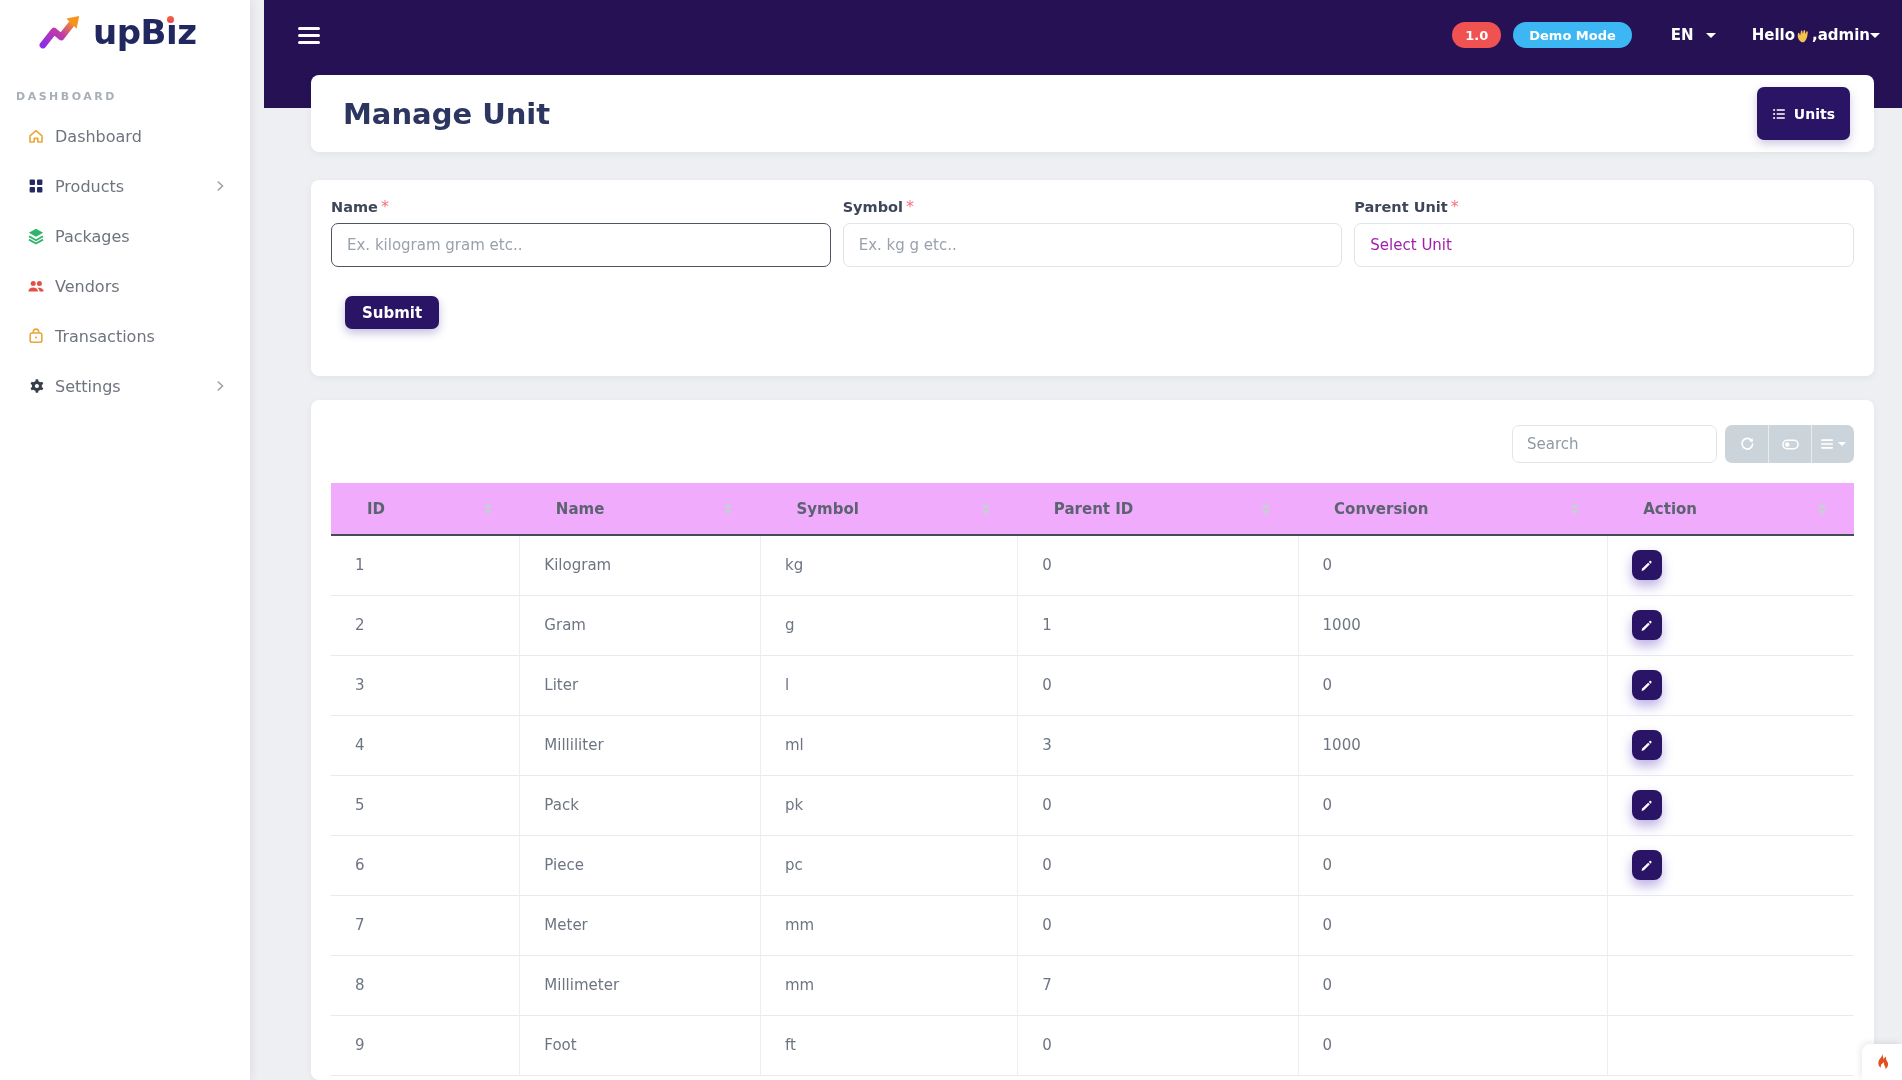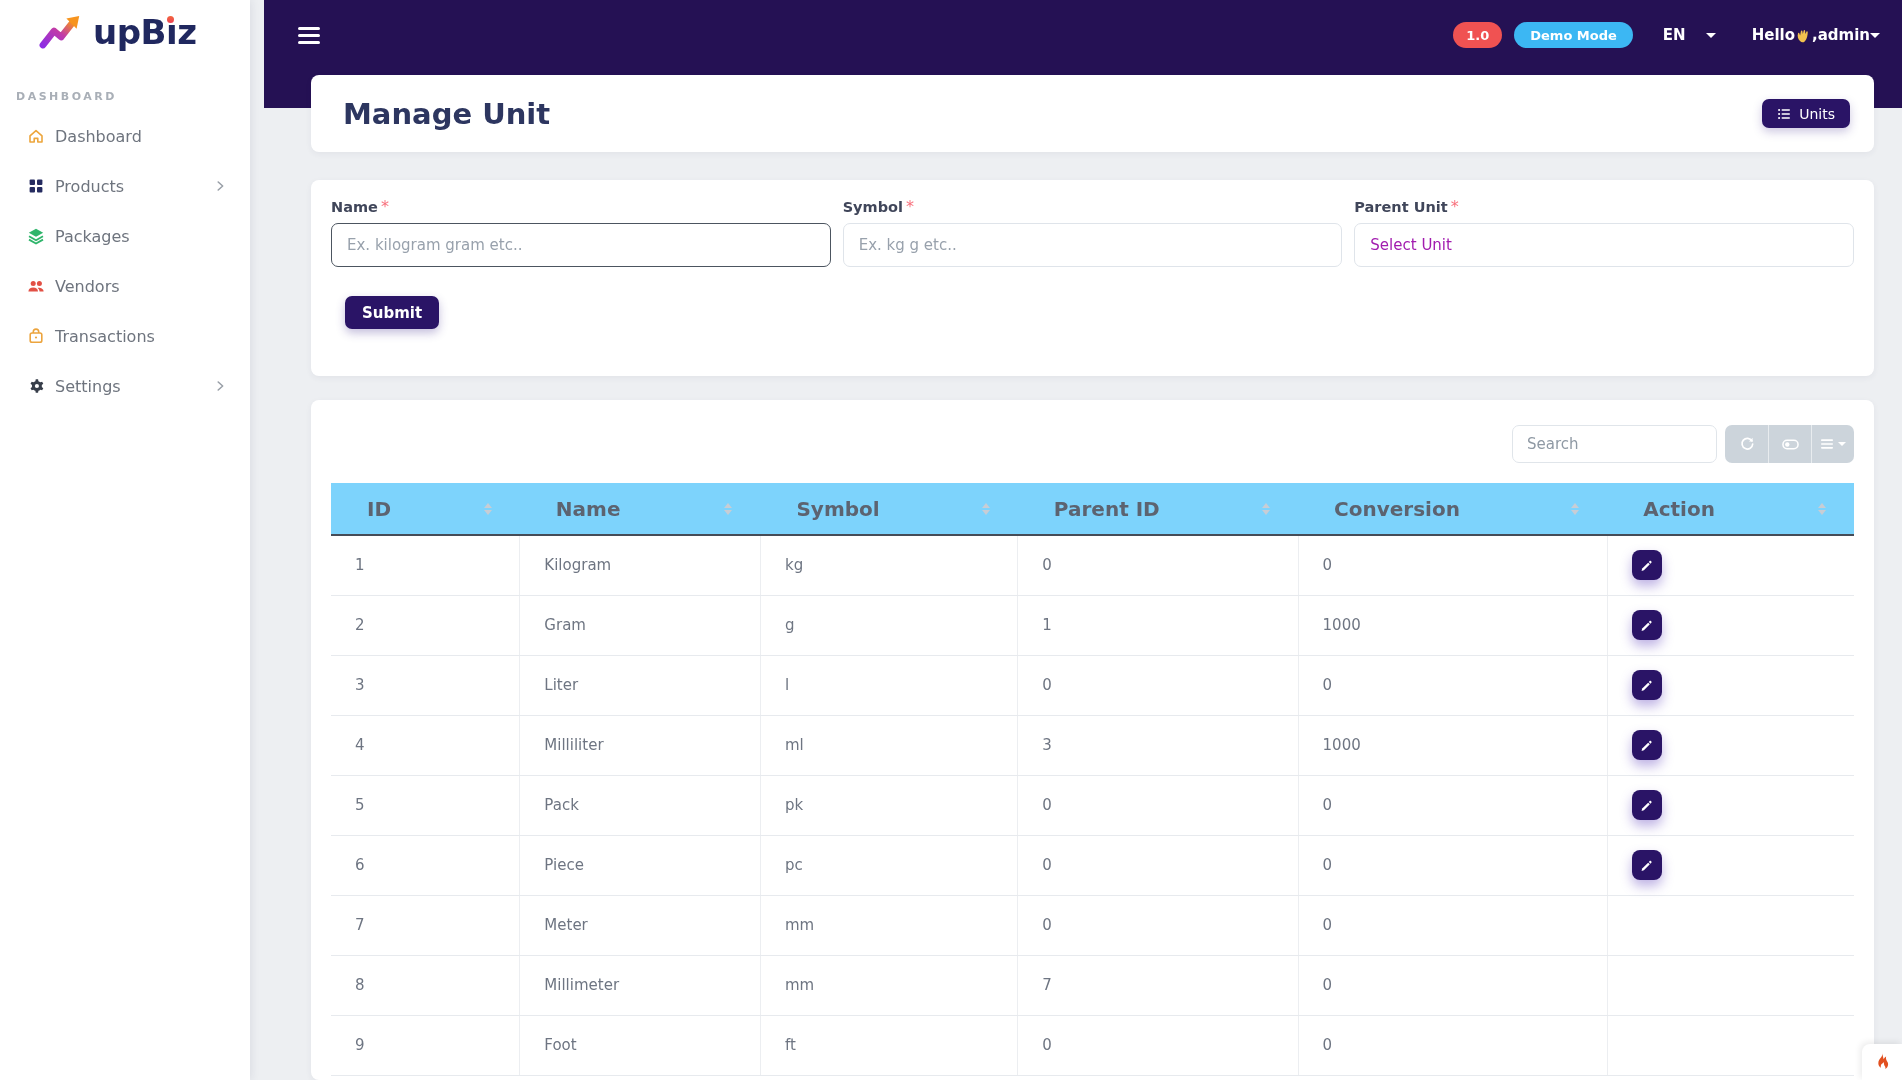--- a/index.html
+++ b/index.html
@@ -31,31 +31,31 @@
   .band{position:absolute;left:0;top:0;width:100%;height:108px;background:var(--band);}
   .topbar{position:absolute;left:0;top:0;width:100%;height:70px;display:flex;align-items:center;
     padding:0 36px 0 30px;color:#fff;}
   .hamburger{display:flex;flex-direction:column;gap:4px;cursor:pointer;background:none;border:none;padding:4px;}
   .hamburger span{display:block;width:22px;height:3px;background:#fff;border-radius:2px;}
   .top-right{margin-left:auto;display:flex;align-items:center;gap:18px;}
   .pill{height:26px;display:flex;align-items:center;padding:0 13px;border-radius:13px;
     font-size:13px;font-weight:bold;color:#fff;}
   .pill.red{background:var(--badge-red);z-index:2;}
   .pill.blue{background:var(--badge-blue);margin-left:-6px;padding:0 16px;}
-  .tb-drop{display:flex;align-items:center;gap:20px;font-size:15px;font-weight:bold;cursor:pointer;margin-left:12px;}
+  .tb-drop{display:flex;align-items:center;gap:12px;font-size:15px;font-weight:bold;cursor:pointer;margin-left:21px;}
   .caret{width:0;height:0;border-left:5px solid transparent;border-right:5px solid transparent;
     border-top:5px solid #fff;display:inline-block;}
   .greet{display:flex;align-items:center;font-size:15px;font-weight:bold;cursor:pointer;margin-left:18px;}
   
   .card{position:absolute;left:47px;width:1563px;background:#fff;border-radius:8px;
     box-shadow:0 2px 6px rgba(50,50,90,.06);}
   .header-card{top:75px;height:77px;display:flex;align-items:center;justify-content:space-between;padding:0 24px 0 16px;}
   .page-title{font-size:29px;font-weight:bold;color:var(--title);}
   .btn-indigo{display:inline-flex;align-items:center;gap:8px;background:var(--indigo);color:#fff;
-    border:none;border-radius:7px;font-size:14px;font-weight:normal;height:29px;padding:0 15px;cursor:pointer;
+    border:none;border-radius:7px;font-size:14px;font-weight:bold;height:53px;padding:0 15px;cursor:pointer;
     font-family:inherit;box-shadow:0 4px 10px rgba(60,40,140,.25);}
   
   .form-card{top:180px;height:196px;padding:17px 20px 0;}
   .form-row{display:flex;gap:12px;}
   .form-group{flex:1;}
   .form-label{font-size:14.5px;font-weight:bold;color:var(--label);}
   .req{color:#F8707C;margin-left:3px;}
   .control{margin-top:7px;height:44px;width:100%;border:1px solid #DFE4EA;border-radius:7px;
     padding:0 15px;font-size:15px;color:#4A5361;font-family:inherit;background:#fff;display:block;}
   .control.focused{border-color:#4C5560;}
@@ -71,21 +71,21 @@
     font-size:15px;color:#495057;font-family:inherit;}
   .search::placeholder{color:#8F99A4;}
   .btn-group{display:flex;margin-left:8px;}
   .tool-btn{width:43px;height:38px;background:#CCD4DB;border:none;display:flex;align-items:center;
     justify-content:center;cursor:pointer;gap:4px;}
   .tool-btn:first-child{border-radius:7px 0 0 7px;}
   .tool-btn:last-child{border-radius:0 7px 7px 0;}
   .tool-btn + .tool-btn{border-left:1px solid rgba(255,255,255,.55);}
   .tool-btn .caret{border-top-color:#fff;border-left-width:4px;border-right-width:4px;border-top-width:4px;}
   table{width:100%;border-collapse:collapse;margin-top:20px;table-layout:fixed;}
-  thead th{height:52px;background:#7dd3fc;text-align:left;padding-left:36px;font-size:20px;
+  thead th{height:52px;background:#f0abfc;text-align:left;padding-left:36px;font-size:15px;
     font-weight:bold;color:#5C6370;position:relative;border-bottom:2px solid #454C57;cursor:pointer;}
   .sort{position:absolute;right:28px;top:50%;transform:translateY(-50%);display:flex;flex-direction:column;gap:2px;}
   .sort i{display:block;width:0;height:0;border-left:4px solid transparent;border-right:4px solid transparent;}
   .sort .up{border-bottom:5px solid #C7CDD5;}
   .sort .dn{border-top:5px solid #C7CDD5;}
   tbody td{height:60px;padding-left:24px;font-size:15px;color:var(--muted);border-bottom:1px solid #E7EAEE;}
   tbody td + td{border-left:1px solid #ECEEF1;}
   .edit-btn{width:30px;height:30px;border:none;border-radius:8px;background:var(--indigo);cursor:pointer;
     display:inline-flex;align-items:center;justify-content:center;
     box-shadow:0 6px 12px rgba(93,62,188,.4);}

